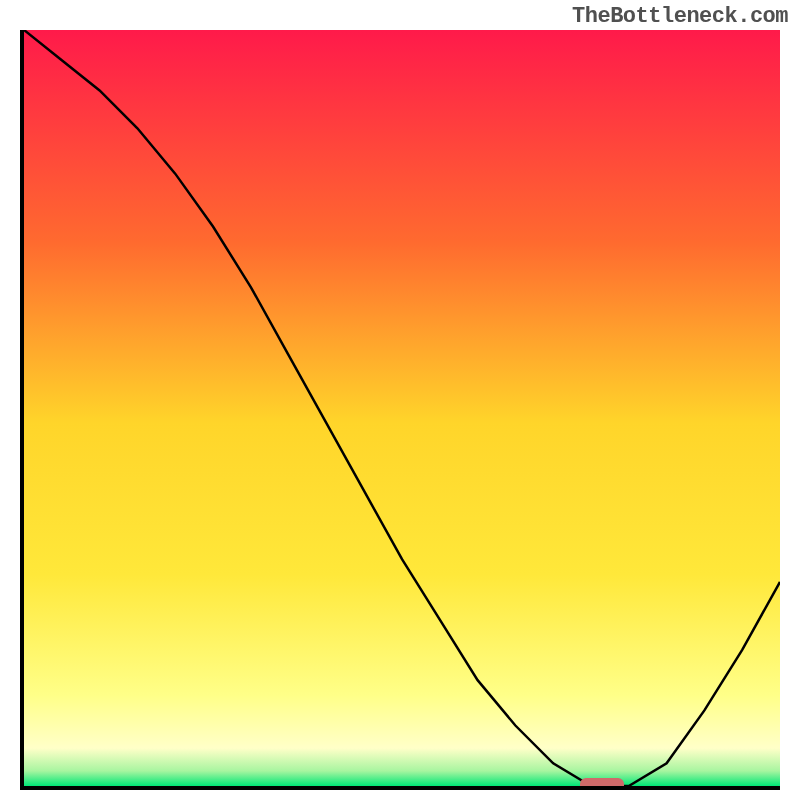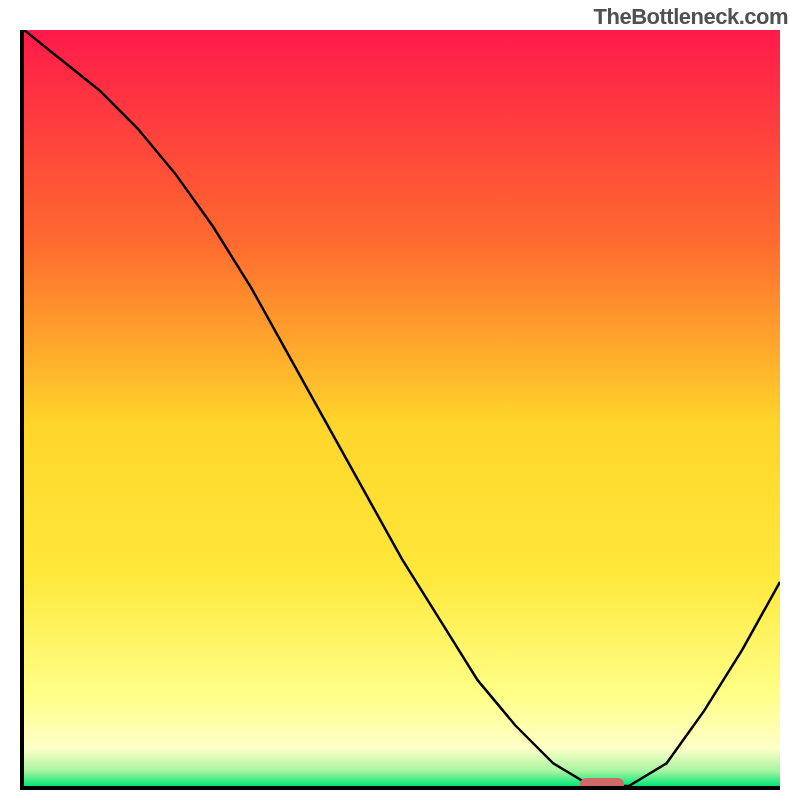--- a/index.html
+++ b/index.html
@@ -11,20 +11,21 @@
     font-family: Arial, sans-serif;
   }
   .watermark {
     position: absolute;
     top: 4px;
     right: 12px;
     font-size: 22px;
     font-weight: bold;
     color: #505050;
     letter-spacing: -0.5px;
+    font-family: Liberation Mono, monospace;
   }
   .plot-area {
     position: absolute;
     left: 20px;
     top: 30px;
     width: 760px;
     height: 760px;
     border-left: 4px solid #000;
     border-bottom: 4px solid #000;
     overflow: hidden;

